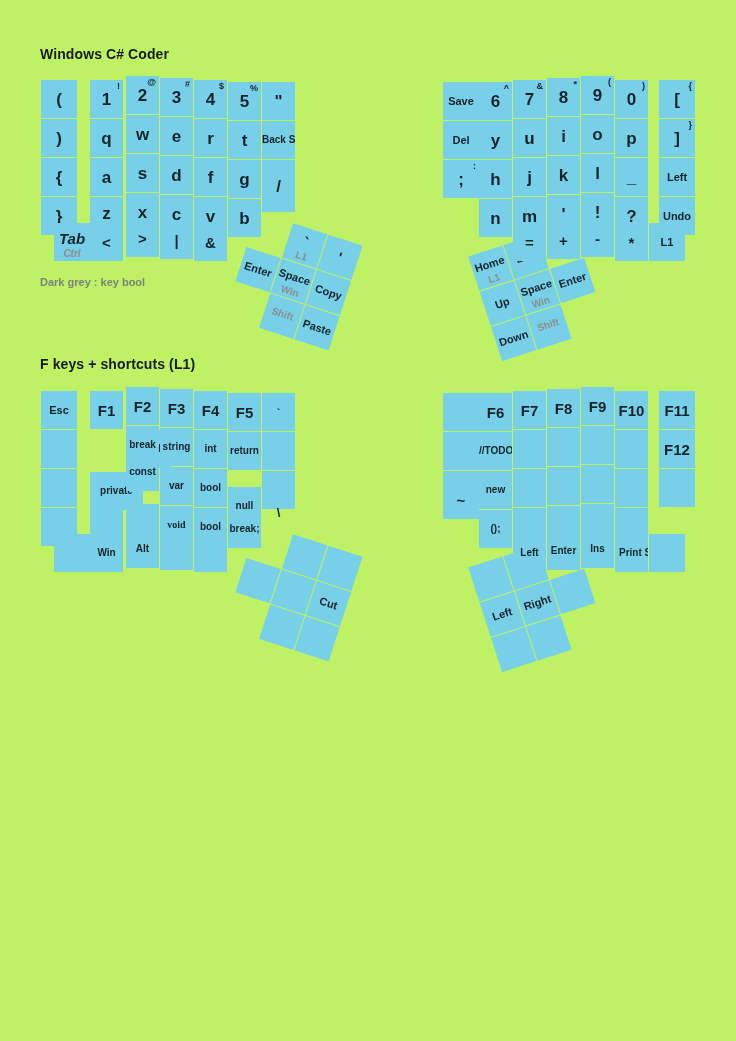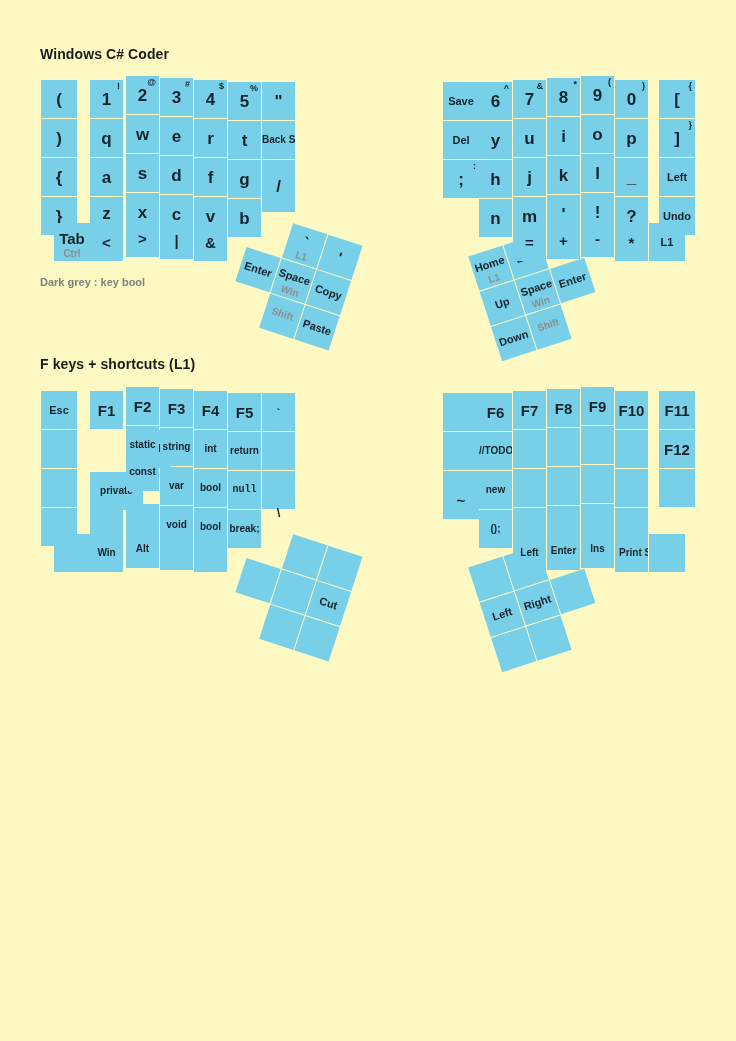--- a/index.html
+++ b/index.html
@@ -6,21 +6,21 @@
     margin: 0;
     padding: 0;
     background: #ffffff;
     font-family: "Liberation Sans", sans-serif;
   }
   #page {
     position: relative;
     width: 736px;
     height: 1041px;
     overflow: hidden;
-    background: #fef9c3;
+    background: #bef264;
   }
   .section-title {
     position: absolute;
     font-size: 14px;
     font-weight: bold;
     color: #1a1a1a;
     letter-spacing: 0.1px;
     white-space: nowrap;
   }
   .legend {
@@ -176,21 +176,21 @@
   <div class="key" style="left:160px; top:195px; width:33px; height:38px;">
       <span class="lbl c sz18">c</span>
     </div>
   <div class="key" style="left:194px; top:197px; width:33px; height:38px;">
       <span class="lbl c sz18">v</span>
     </div>
   <div class="key" style="left:228px; top:199px; width:33px; height:38px;">
       <span class="lbl c sz18">b</span>
     </div>
 
-  <div class="key" style="left:54px; top:223px; width:36px; height:38px;">
+  <div class="key" style="left:54px; top:223px; width:36px; height:38px;font-style:italic;">
       <span class="lbl c sz16" style="top:40%;">Tab</span>
       <span class="lbl hold">Ctrl</span>
     </div>
   <div class="key" style="left:90px; top:223px; width:33px; height:38px;">
       <span class="lbl c sz16">&lt;</span>
     </div>
   <div class="key" style="left:126px; top:219px; width:33px; height:38px;">
       <span class="lbl c sz16">&gt;</span>
     </div>
   <div class="key" style="left:160px; top:221px; width:33px; height:38px;">
@@ -387,21 +387,21 @@
       <span class="lbl c sz12">`</span>
     </div>
 
   <div class="key" style="left:41px; top:430px; width:36px; height:38px;">
       <span class="lbl word"></span>
     </div>
   <div class="key" style="left:90px; top:430px; width:33px; height:38px;margin-left:48px;">
       <span class="lbl word">public</span>
     </div>
   <div class="key" style="left:126px; top:426px; width:33px; height:38px;">
-      <span class="lbl word">static</span>
+      <span class="lbl word">break</span>
     </div>
   <div class="key" style="left:160px; top:428px; width:33px; height:38px;">
       <span class="lbl word">string</span>
     </div>
   <div class="key" style="left:194px; top:430px; width:33px; height:38px;">
       <span class="lbl word">int</span>
     </div>
   <div class="key" style="left:228px; top:432px; width:33px; height:38px;">
       <span class="lbl word">return</span>
     </div>
@@ -417,37 +417,37 @@
     </div>
   <div class="key" style="left:126px; top:453px; width:33px; height:38px;">
       <span class="lbl word">const</span>
     </div>
   <div class="key" style="left:160px; top:467px; width:33px; height:38px;">
       <span class="lbl word">var</span>
     </div>
   <div class="key" style="left:194px; top:469px; width:33px; height:38px;">
       <span class="lbl word">bool</span>
     </div>
-  <div class="key" style="left:228px; top:471px; width:33px; height:38px;font-family:Liberation Mono, monospace;">
+  <div class="key" style="left:228px; top:487px; width:33px; height:38px;">
       <span class="lbl word">null</span>
     </div>
   <div class="key" style="left:262px; top:471px; width:33px; height:38px;">
       <span class="lbl word"></span>
     </div>
 
   <div class="key" style="left:41px; top:508px; width:36px; height:38px;">
       <span class="lbl word"></span>
     </div>
   <div class="key" style="left:90px; top:508px; width:33px; height:38px;">
       <span class="lbl word"></span>
     </div>
   <div class="key" style="left:126px; top:504px; width:33px; height:38px;">
       <span class="lbl word"></span>
     </div>
-  <div class="key" style="left:160px; top:506px; width:33px; height:38px;">
+  <div class="key" style="left:160px; top:506px; width:33px; height:38px;font-family:Liberation Serif, serif;">
       <span class="lbl word">void</span>
     </div>
   <div class="key" style="left:194px; top:508px; width:33px; height:38px;">
       <span class="lbl word">bool</span>
     </div>
   <div class="key" style="left:228px; top:510px; width:33px; height:38px;">
       <span class="lbl word">break;</span>
     </div>
   <div class="key" style="left:262px; top:471px; width:33px; height:52px; background:transparent;">
       <span class="lbl c sz14" style="top:auto; bottom:4px; transform:none;">\</span>

